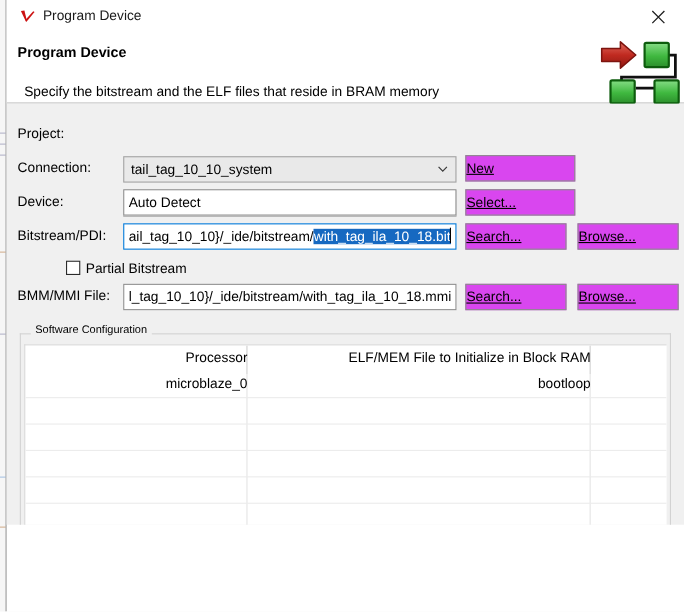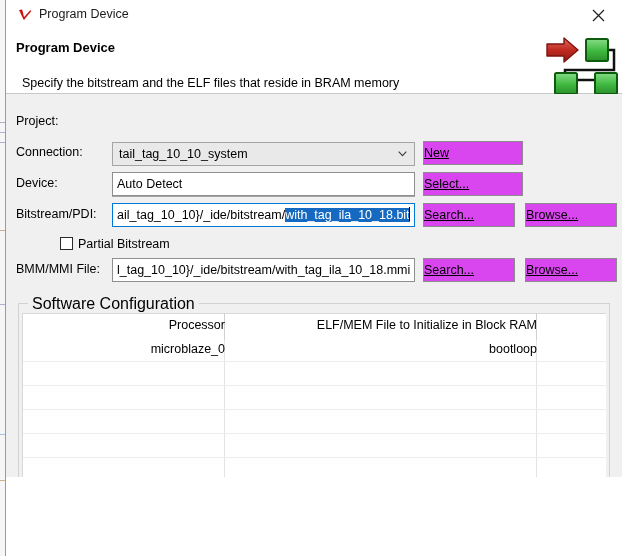--- a/index.html
+++ b/index.html
@@ -206,21 +206,21 @@
     width: 592px; height: 253px;
     box-sizing: border-box;
     border: 1px solid #d2d2d2;
     border-bottom: none;
   }
   #group-title {
     position: absolute;
     left: 22px; top: 295px;
     background: #f0f0f0;
     padding: 0 4px;
-    font-size: 16px;
+    font-size: 10px;
     color: #000000;
     white-space: nowrap;
   }
 
   
   #table-wrap {
     position: absolute;
     left: 16px; top: 313px;
     width: 584px; height: 243px;
     background: #ffffff;

